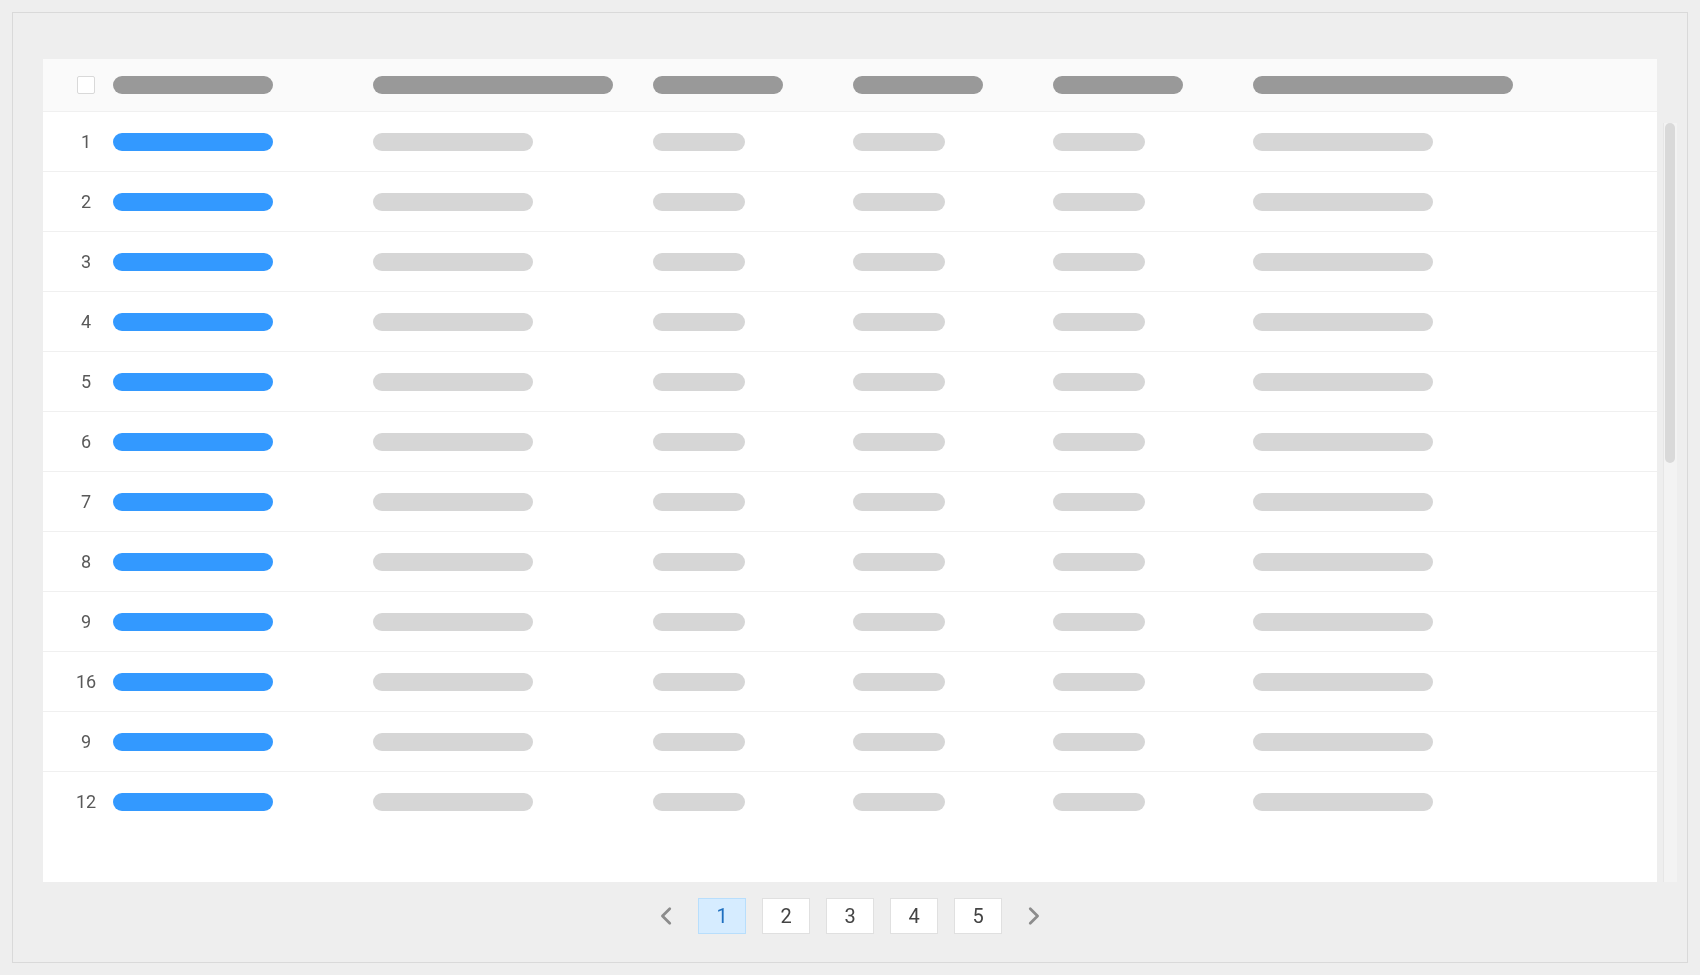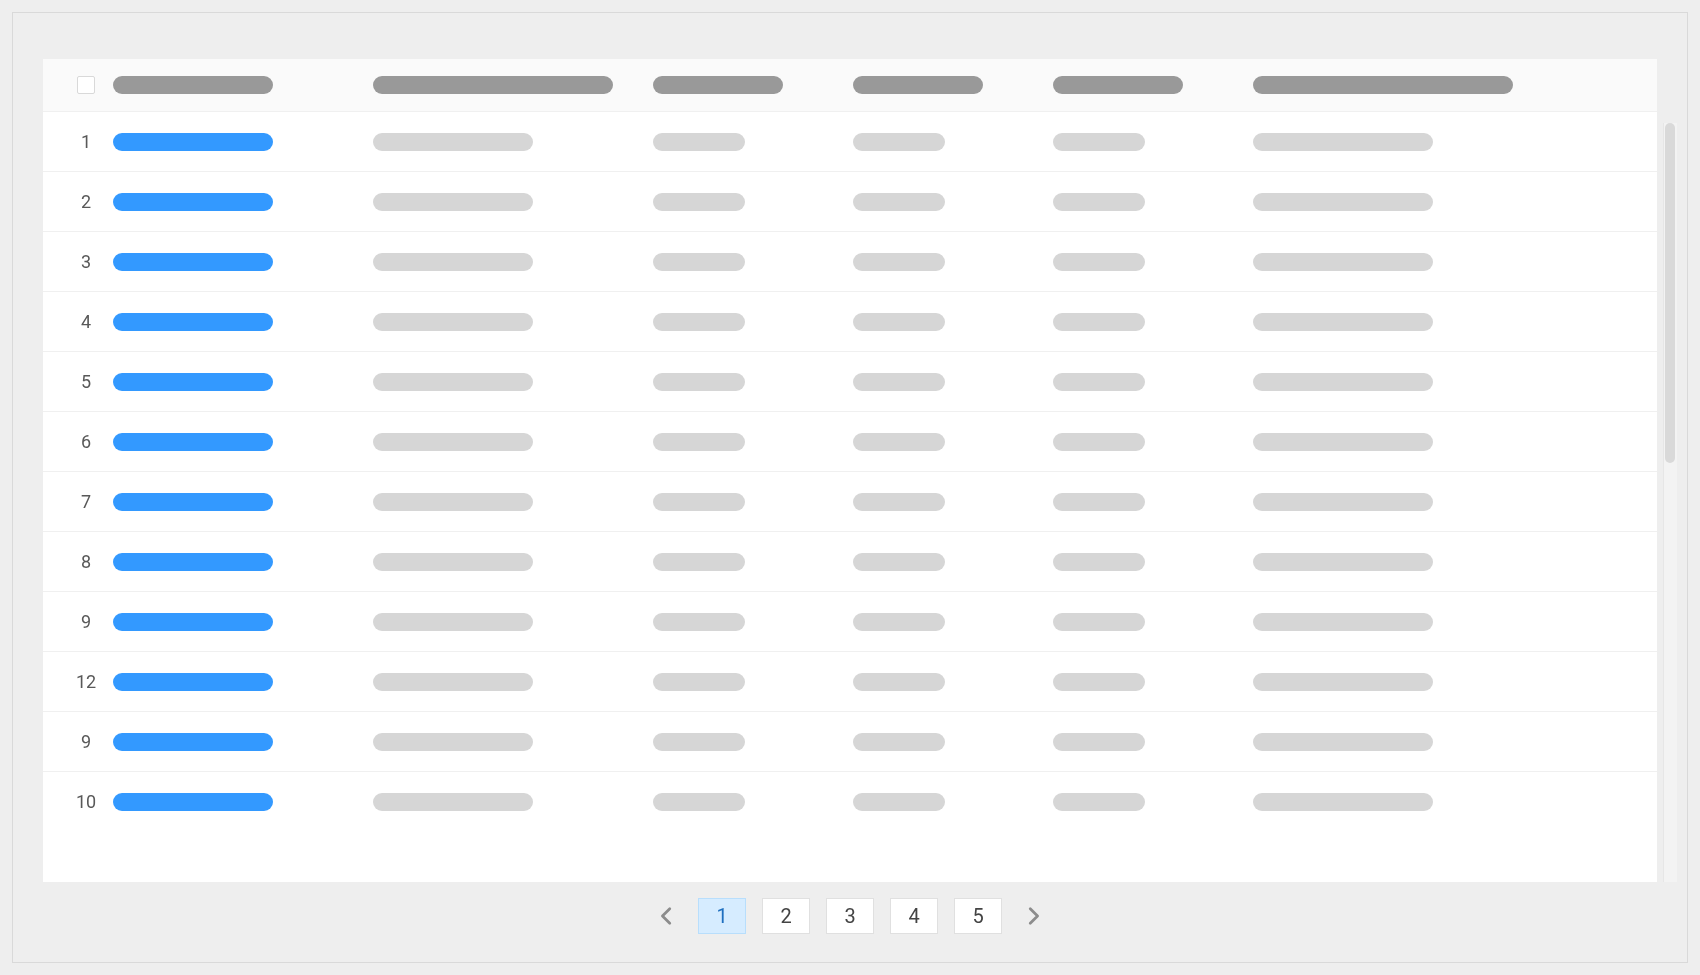--- a/index.html
+++ b/index.html
@@ -341,63 +341,63 @@
             <span class="pill pill-gray w-sm"></span>
           </div>
           <div class="col-e">
             <span class="pill pill-gray w-sm"></span>
           </div>
           <div class="col-f">
             <span class="pill pill-gray w-lg"></span>
           </div>
         </div>
         <div class="tbody-row">
+          <div class="col-num">16</div>
+          <div class="col-a">
+            <span class="pill pill-blue w-md"></span>
+          </div>
+          <div class="col-b">
+            <span class="pill pill-gray w-md"></span>
+          </div>
+          <div class="col-c">
+            <span class="pill pill-gray w-sm"></span>
+          </div>
+          <div class="col-d">
+            <span class="pill pill-gray w-sm"></span>
+          </div>
+          <div class="col-e">
+            <span class="pill pill-gray w-sm"></span>
+          </div>
+          <div class="col-f">
+            <span class="pill pill-gray w-lg"></span>
+          </div>
+        </div>
+        <div class="tbody-row">
+          <div class="col-num">9</div>
+          <div class="col-a">
+            <span class="pill pill-blue w-md"></span>
+          </div>
+          <div class="col-b">
+            <span class="pill pill-gray w-md"></span>
+          </div>
+          <div class="col-c">
+            <span class="pill pill-gray w-sm"></span>
+          </div>
+          <div class="col-d">
+            <span class="pill pill-gray w-sm"></span>
+          </div>
+          <div class="col-e">
+            <span class="pill pill-gray w-sm"></span>
+          </div>
+          <div class="col-f">
+            <span class="pill pill-gray w-lg"></span>
+          </div>
+        </div>
+        <div class="tbody-row">
           <div class="col-num">12</div>
-          <div class="col-a">
-            <span class="pill pill-blue w-md"></span>
-          </div>
-          <div class="col-b">
-            <span class="pill pill-gray w-md"></span>
-          </div>
-          <div class="col-c">
-            <span class="pill pill-gray w-sm"></span>
-          </div>
-          <div class="col-d">
-            <span class="pill pill-gray w-sm"></span>
-          </div>
-          <div class="col-e">
-            <span class="pill pill-gray w-sm"></span>
-          </div>
-          <div class="col-f">
-            <span class="pill pill-gray w-lg"></span>
-          </div>
-        </div>
-        <div class="tbody-row">
-          <div class="col-num">9</div>
-          <div class="col-a">
-            <span class="pill pill-blue w-md"></span>
-          </div>
-          <div class="col-b">
-            <span class="pill pill-gray w-md"></span>
-          </div>
-          <div class="col-c">
-            <span class="pill pill-gray w-sm"></span>
-          </div>
-          <div class="col-d">
-            <span class="pill pill-gray w-sm"></span>
-          </div>
-          <div class="col-e">
-            <span class="pill pill-gray w-sm"></span>
-          </div>
-          <div class="col-f">
-            <span class="pill pill-gray w-lg"></span>
-          </div>
-        </div>
-        <div class="tbody-row">
-          <div class="col-num">10</div>
           <div class="col-a">
             <span class="pill pill-blue w-md"></span>
           </div>
           <div class="col-b">
             <span class="pill pill-gray w-md"></span>
           </div>
           <div class="col-c">
             <span class="pill pill-gray w-sm"></span>
           </div>
           <div class="col-d">

